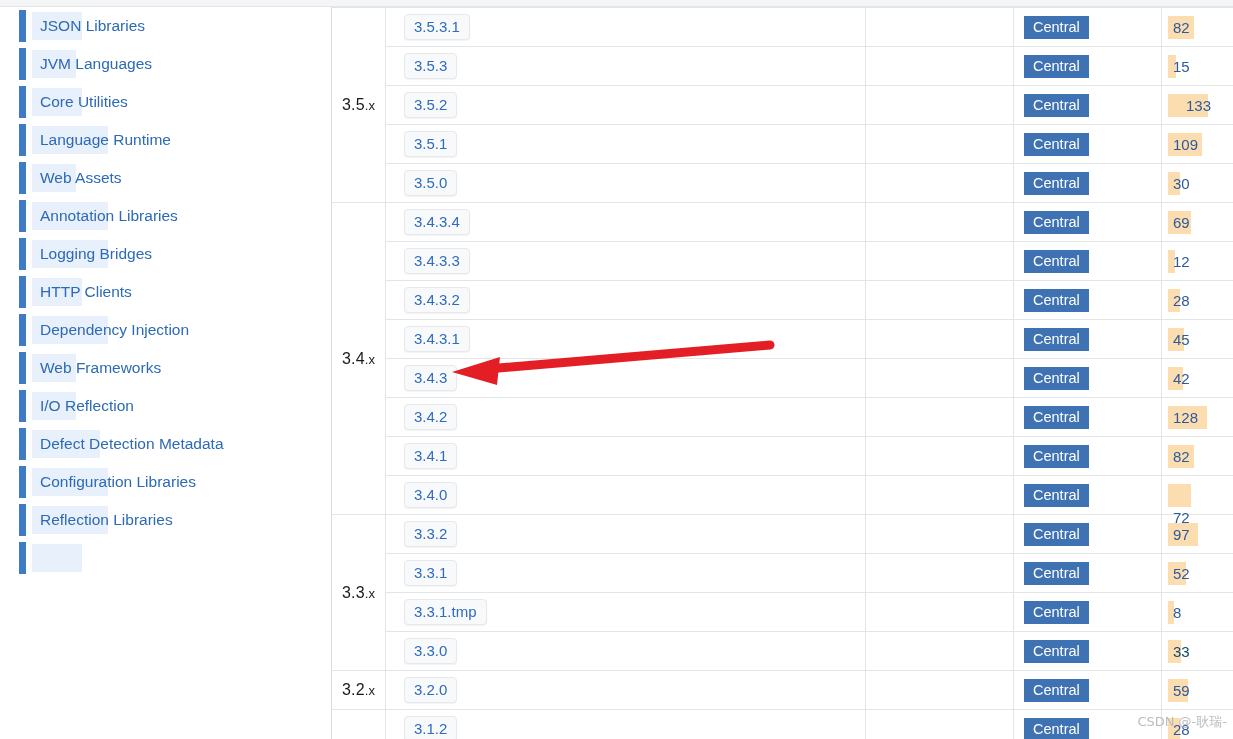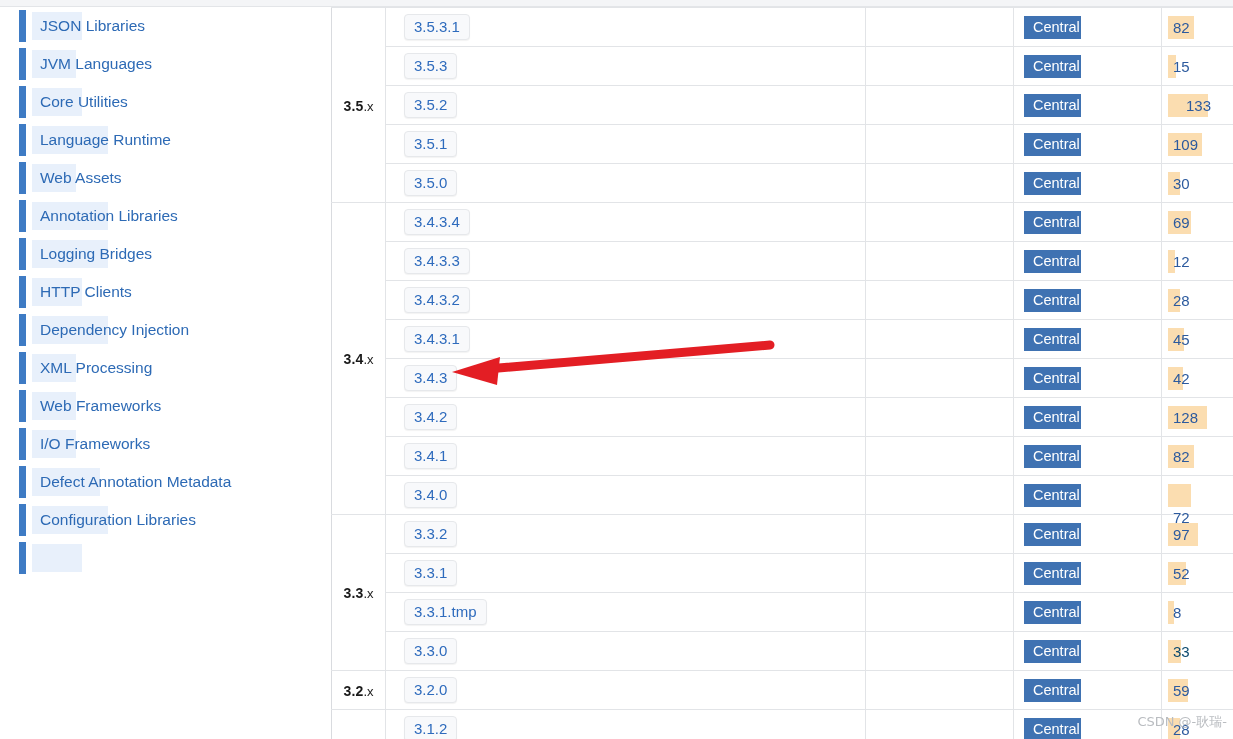--- a/index.html
+++ b/index.html
@@ -105,40 +105,40 @@
     text-align: center;
     border-left: 1px solid #d9dbdf;
     font-size: 15px;
     color: #1a1a1a;
   }
   table.vtable td.col-version { width: 480px; padding-left: 18px; }
   table.vtable td.col-blank   { width: 148px; }
   table.vtable td.col-repo    { width: 148px; padding-left: 10px; }
   table.vtable td.col-usage   { width: 72px; padding: 0; position: relative; }
 
-  .major-num { font-weight: bold; font-size: 14px; letter-spacing: .2px; }
+  .major-num { font-weight: normal; font-size: 16px; letter-spacing: .2px; }
   .major-x   { font-weight: normal; font-size: 13px; color: #222; }
 
   .ver-chip {
     display: inline-block;
     padding: 3px 9px 4px 9px;
     font-size: 15px;
     color: #2e6bbd;
     background: #f8f9fb;
     border: 1px solid #e6e8eb;
     border-radius: 4px;
     box-shadow: 0 1px 1px rgba(0,0,0,.05);
     cursor: pointer;
     white-space: nowrap;
   }
 
   .repo-badge {
     display: inline-block;
     min-width: 44px;
-    padding: 3px 1px 4px 9px;
+    padding: 3px 9px 4px 9px;
     font-size: 14.5px;
     color: #ffffff;
     background: #3f72b2;
     text-align: center;
     cursor: pointer;
     white-space: nowrap;
   }
 
   .usage-cell-inner {
     position: relative;
@@ -232,41 +232,41 @@
           <span class="side-label" style="color: rgb(45, 106, 181);">HTTP Clients</span>
         </div>
         <div class="side-item">
           <span class="side-bar" style="background: rgb(62, 123, 196);"></span>
           <span class="side-hl" style="background: rgb(232, 240, 251); width: 76px;"></span>
           <span class="side-label" style="color: rgb(45, 106, 181);">Dependency Injection</span>
         </div>
         <div class="side-item">
           <span class="side-bar" style="background: rgb(62, 123, 196);"></span>
           <span class="side-hl" style="background: rgb(232, 240, 251); width: 44px;"></span>
-          <span class="side-label" style="color: rgb(45, 106, 181);">XML Processing</span>
+          <span class="side-label" style="color: rgb(45, 106, 181);">Web Frameworks</span>
         </div>
         <div class="side-item">
           <span class="side-bar" style="background: rgb(62, 123, 196);"></span>
           <span class="side-hl" style="background: rgb(232, 240, 251); width: 44px;"></span>
-          <span class="side-label" style="color: rgb(45, 106, 181);">Web Frameworks</span>
-        </div>
-        <div class="side-item">
-          <span class="side-bar" style="background: rgb(62, 123, 196);"></span>
-          <span class="side-hl" style="background: rgb(232, 240, 251); width: 44px;"></span>
-          <span class="side-label" style="color: rgb(45, 106, 181);">I/O Frameworks</span>
+          <span class="side-label" style="color: rgb(45, 106, 181);">I/O Reflection</span>
         </div>
         <div class="side-item">
           <span class="side-bar" style="background: rgb(62, 123, 196);"></span>
           <span class="side-hl" style="background: rgb(232, 240, 251); width: 68px;"></span>
-          <span class="side-label" style="color: rgb(45, 106, 181);">Defect Annotation Metadata</span>
+          <span class="side-label" style="color: rgb(45, 106, 181);">Defect Detection Metadata</span>
         </div>
         <div class="side-item">
           <span class="side-bar" style="background: rgb(62, 123, 196);"></span>
           <span class="side-hl" style="background: rgb(232, 240, 251); width: 76px;"></span>
           <span class="side-label" style="color: rgb(45, 106, 181);">Configuration Libraries</span>
+        </div>
+        <div class="side-item">
+          <span class="side-bar" style="background: rgb(62, 123, 196);"></span>
+          <span class="side-hl" style="background: rgb(232, 240, 251); width: 76px;"></span>
+          <span class="side-label" style="color: rgb(45, 106, 181);">Reflection Libraries</span>
         </div>
         <div class="side-item">
           <span class="side-bar" style="background: rgb(62, 123, 196);"></span>
           <span class="side-hl" style="background: rgb(232, 240, 251); width: 50px;"></span>
         </div>
       </div>
   </div>
 
   <div id="gutter"></div>
 

